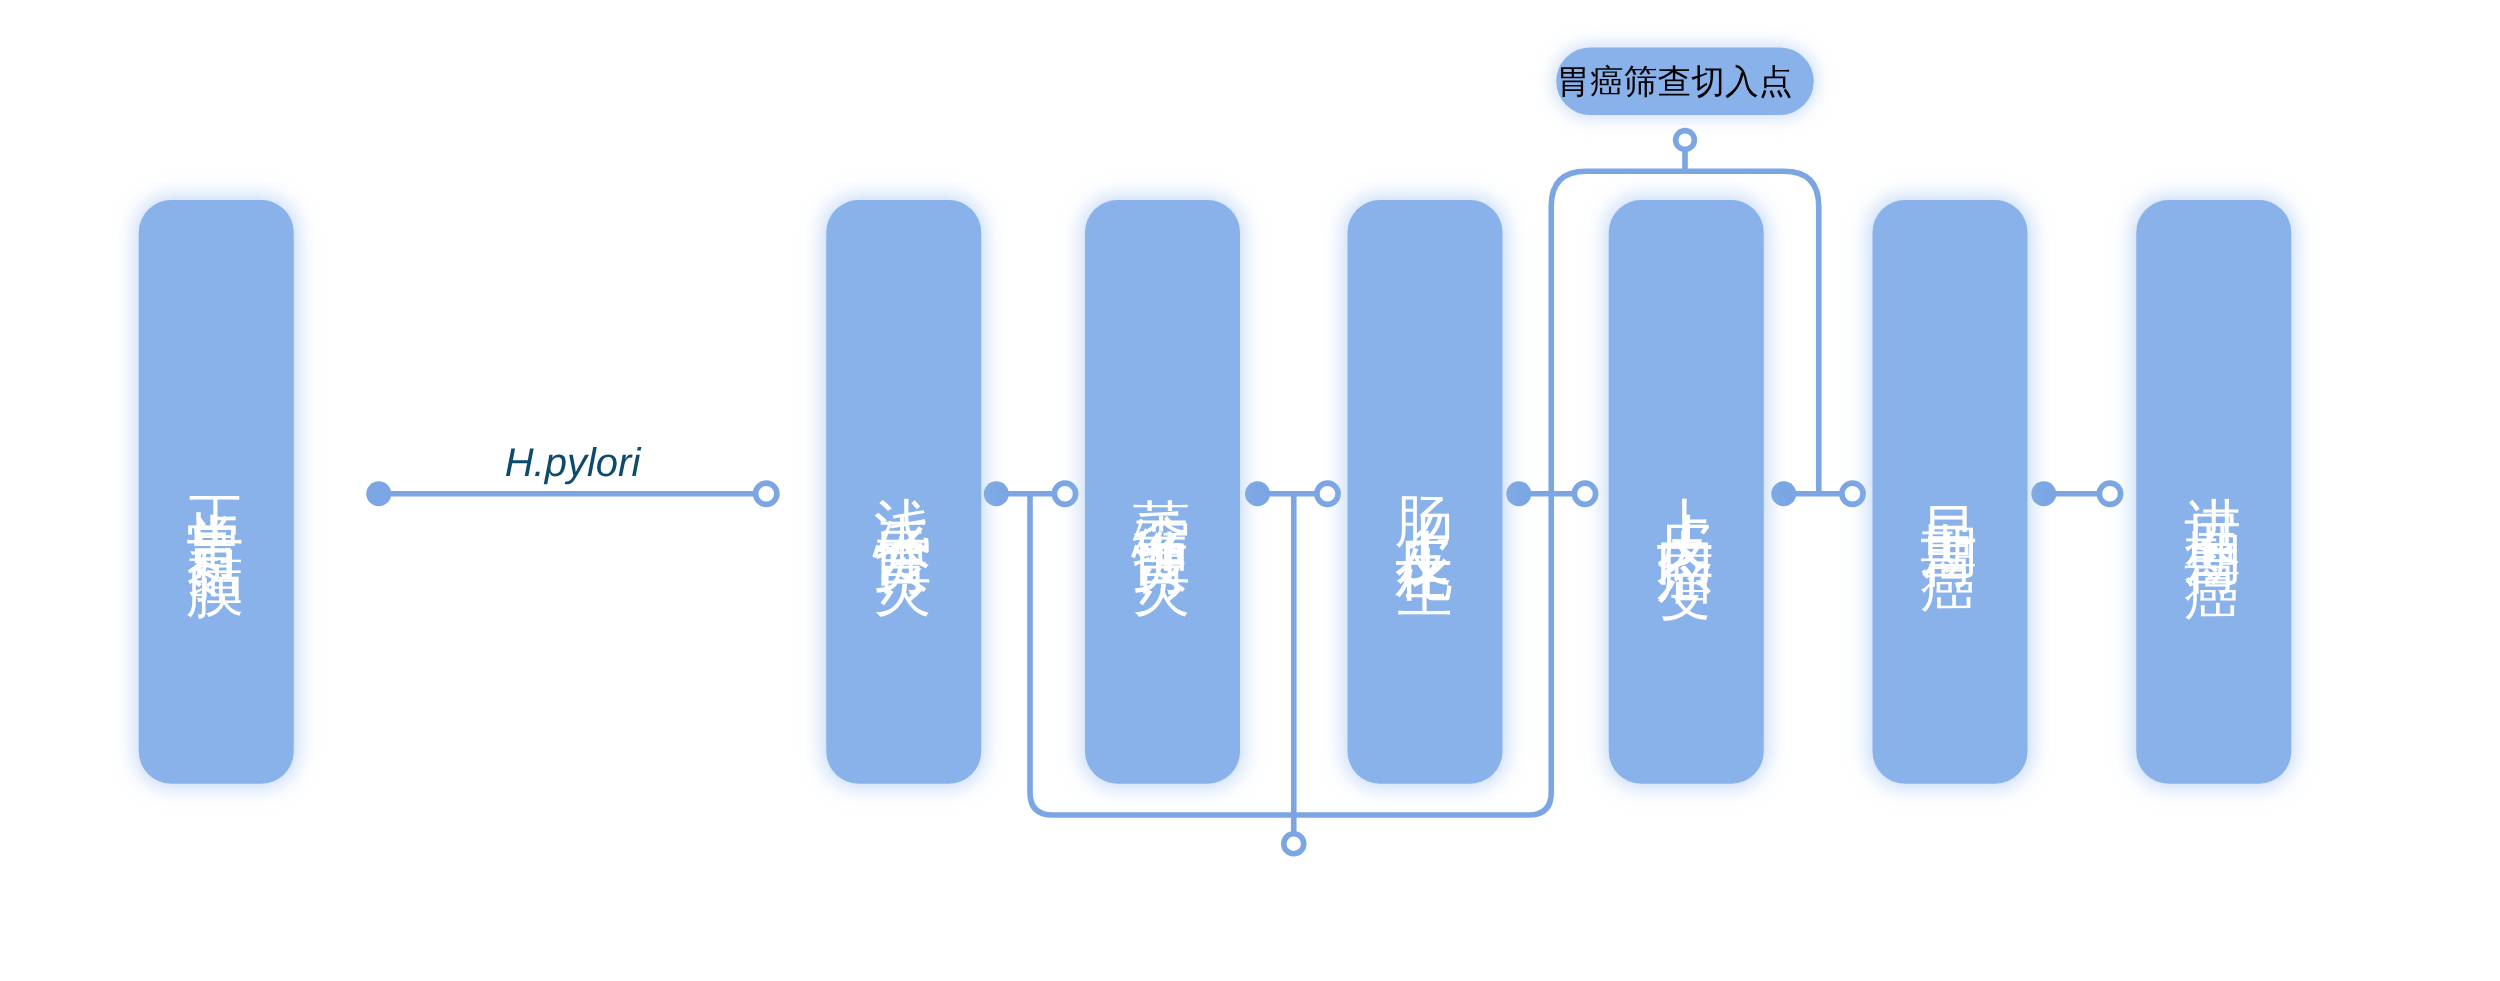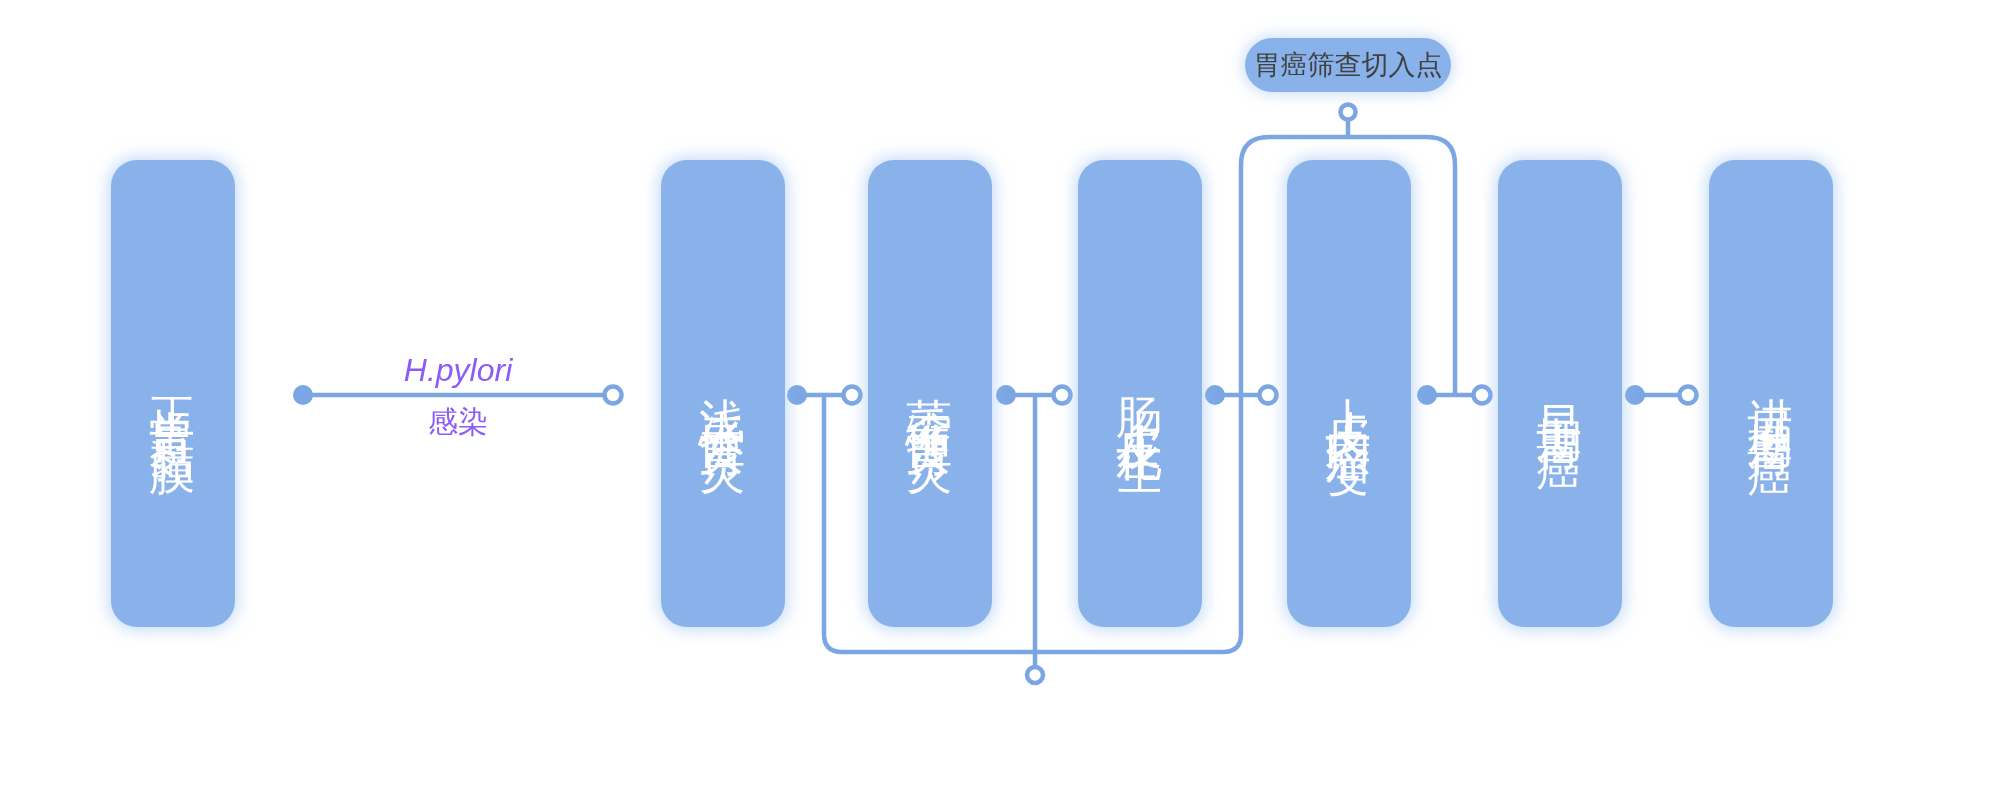--- a/index.html
+++ b/index.html
@@ -30,32 +30,32 @@
     user-select:none;
   }
   .b1{left:111px;} .b2{left:661px;} .b3{left:868px;} .b4{left:1078px;}
   .b5{left:1287px;} .b6{left:1498px;} .b7{left:1709px;}
 
   .pill{
     position:absolute;
     background:#89B1EA;
     border-radius:30px;
     box-shadow:0 0 14px 2px rgba(150,188,242,0.5);
-    display:flex;align-items:center;justify-content:center;
-    color:#404040;
+    display:flex;align-items:center;justify-content:flex-start;
+    color:#000000;
     white-space:nowrap;
   }
   .pill-top{left:1245px;top:38px;width:206px;height:54px;font-size:27px;}
   .pill-bottom{left:902px;top:693px;width:258px;height:57px;font-size:27px;}
 
   .edge-label{
     position:absolute;
     width:220px;left:348px;
     text-align:center;
-    color:#8b5cf6;
+    color:#0c4a6e;
     user-select:none;
   }
   .edge-label-en{top:352px;font-size:32px;font-style:italic;}
   .edge-label-cn{top:402px;font-size:30px;}
 </style>
 </head>
 <body>
 
 <div class="stage-wrap">
 
@@ -113,19 +113,18 @@
     <span class="box-label">上皮内瘤变</span>
   </div>
   <div class="stage-box b6">
     <span class="box-label">早期胃癌</span>
   </div>
   <div class="stage-box b7">
     <span class="box-label">进展期胃癌</span>
   </div>
 
   <div class="edge-label edge-label-en">H.pylori</div>
-  <div class="edge-label edge-label-cn">感染</div>
 
   <div class="pill pill-top">
     <span>胃癌筛查切入点</span>
   </div>
 
 </div>
 
 </body></html>

